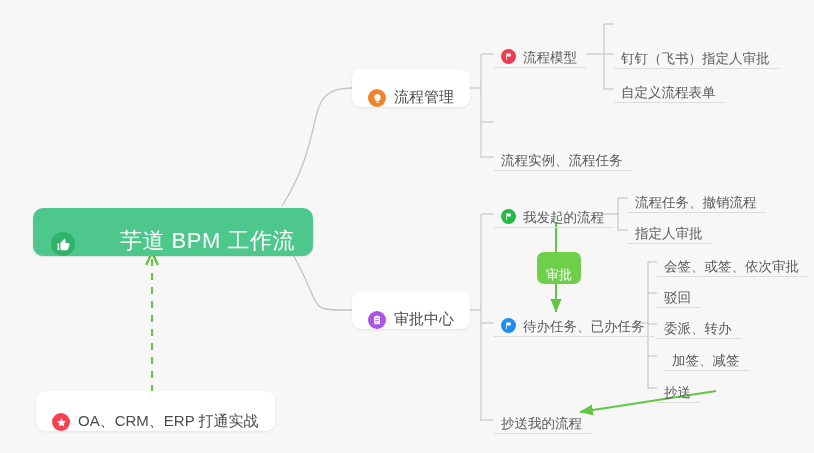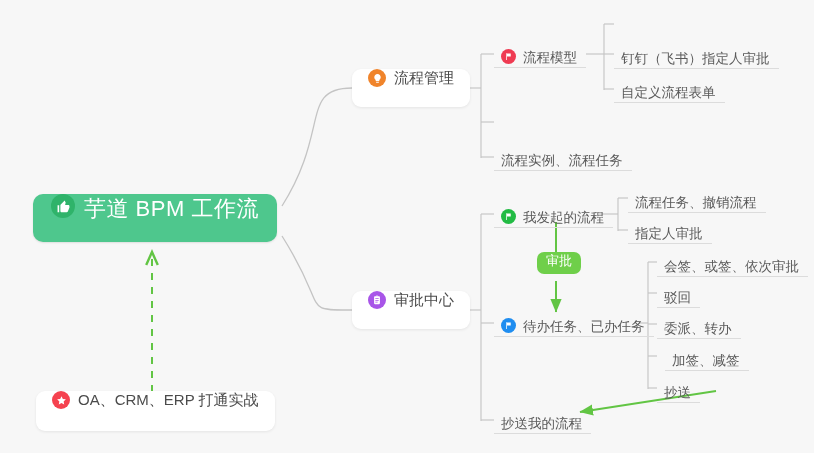--- a/index.html
+++ b/index.html
@@ -19,21 +19,21 @@
     position: absolute;
     left: 0; top: 0;
     width: 814px; height: 453px;
     pointer-events: none;
   }
 
   
   .node {
     position: absolute;
     display: flex;
-    align-items: flex-start;
+    align-items: flex-end;
     box-sizing: border-box;
     white-space: nowrap;
   }
 
   
   .root-node {
     background: #4ec78d;
     border-radius: 10px;
     padding: 0 18px;
     height: 48px;
@@ -72,21 +72,21 @@
     color: #5a5a5a;
     font-size: 13.5px;
     line-height: 1;
   }
   .leaf-label.with-icon { margin-left: 7px; }
 
   
   .tag-node {
     background: #6fcf4a;
     border-radius: 7px;
-    height: 22px;
+    height: 32px;
     padding: 0 9px;
     justify-content: center;
   }
   .tag-label {
     color: #ffffff;
     font-size: 13px;
   }
 
   
   .icon {
@@ -151,21 +151,21 @@
     <path d="M648,388 L657,388" fill="none" stroke="#c4c4c4" stroke-width="1.1"></path>
 
     <path d="M152,392 L152,252" fill="none" stroke="#62c544" stroke-width="2" stroke-dasharray="7 7" marker-end="url(#arwOpen)"></path>
 
     <path d="M556,222 L556,252" fill="none" stroke="#62c544" stroke-width="2"></path>
     <path d="M556,281 L556,312" fill="none" stroke="#62c544" stroke-width="2" marker-end="url(#arw)"></path>
 
     <path d="M716,391 L580,412" fill="none" stroke="#62c544" stroke-width="2" marker-end="url(#arw)"></path>
   </svg>
 
-  <div class="node root-node" style="left:33px; top:194px;">
+  <div class="node root-node" style="left:33px; top:208px;gap:36px;">
     <span class="icon icon-lg" style="background:#2fb36a;">
       <svg width="15" height="15" viewBox="0 0 24 24" fill="#ffffff">
         <path d="M9 21h8.1c.8 0 1.5-.5 1.8-1.2l2.5-5.9c.1-.2.1-.5.1-.7v-1.7c0-1-.8-1.8-1.8-1.8h-5.1l.8-3.7.02-.3c0-.4-.15-.7-.4-.95L13.9 2.5 7.6 8.9c-.35.3-.55.8-.55 1.3V19c0 1.1.9 2 1.95 2zM2.5 10h2.6v11H2.5z"></path>
       </svg>
     </span>
     <span class="root-label">芋道 BPM 工作流</span>
   </div>
 
   <div class="node card-node" style="left:352px; top:69px;">
     <span class="icon" style="background:#f0842b;">

